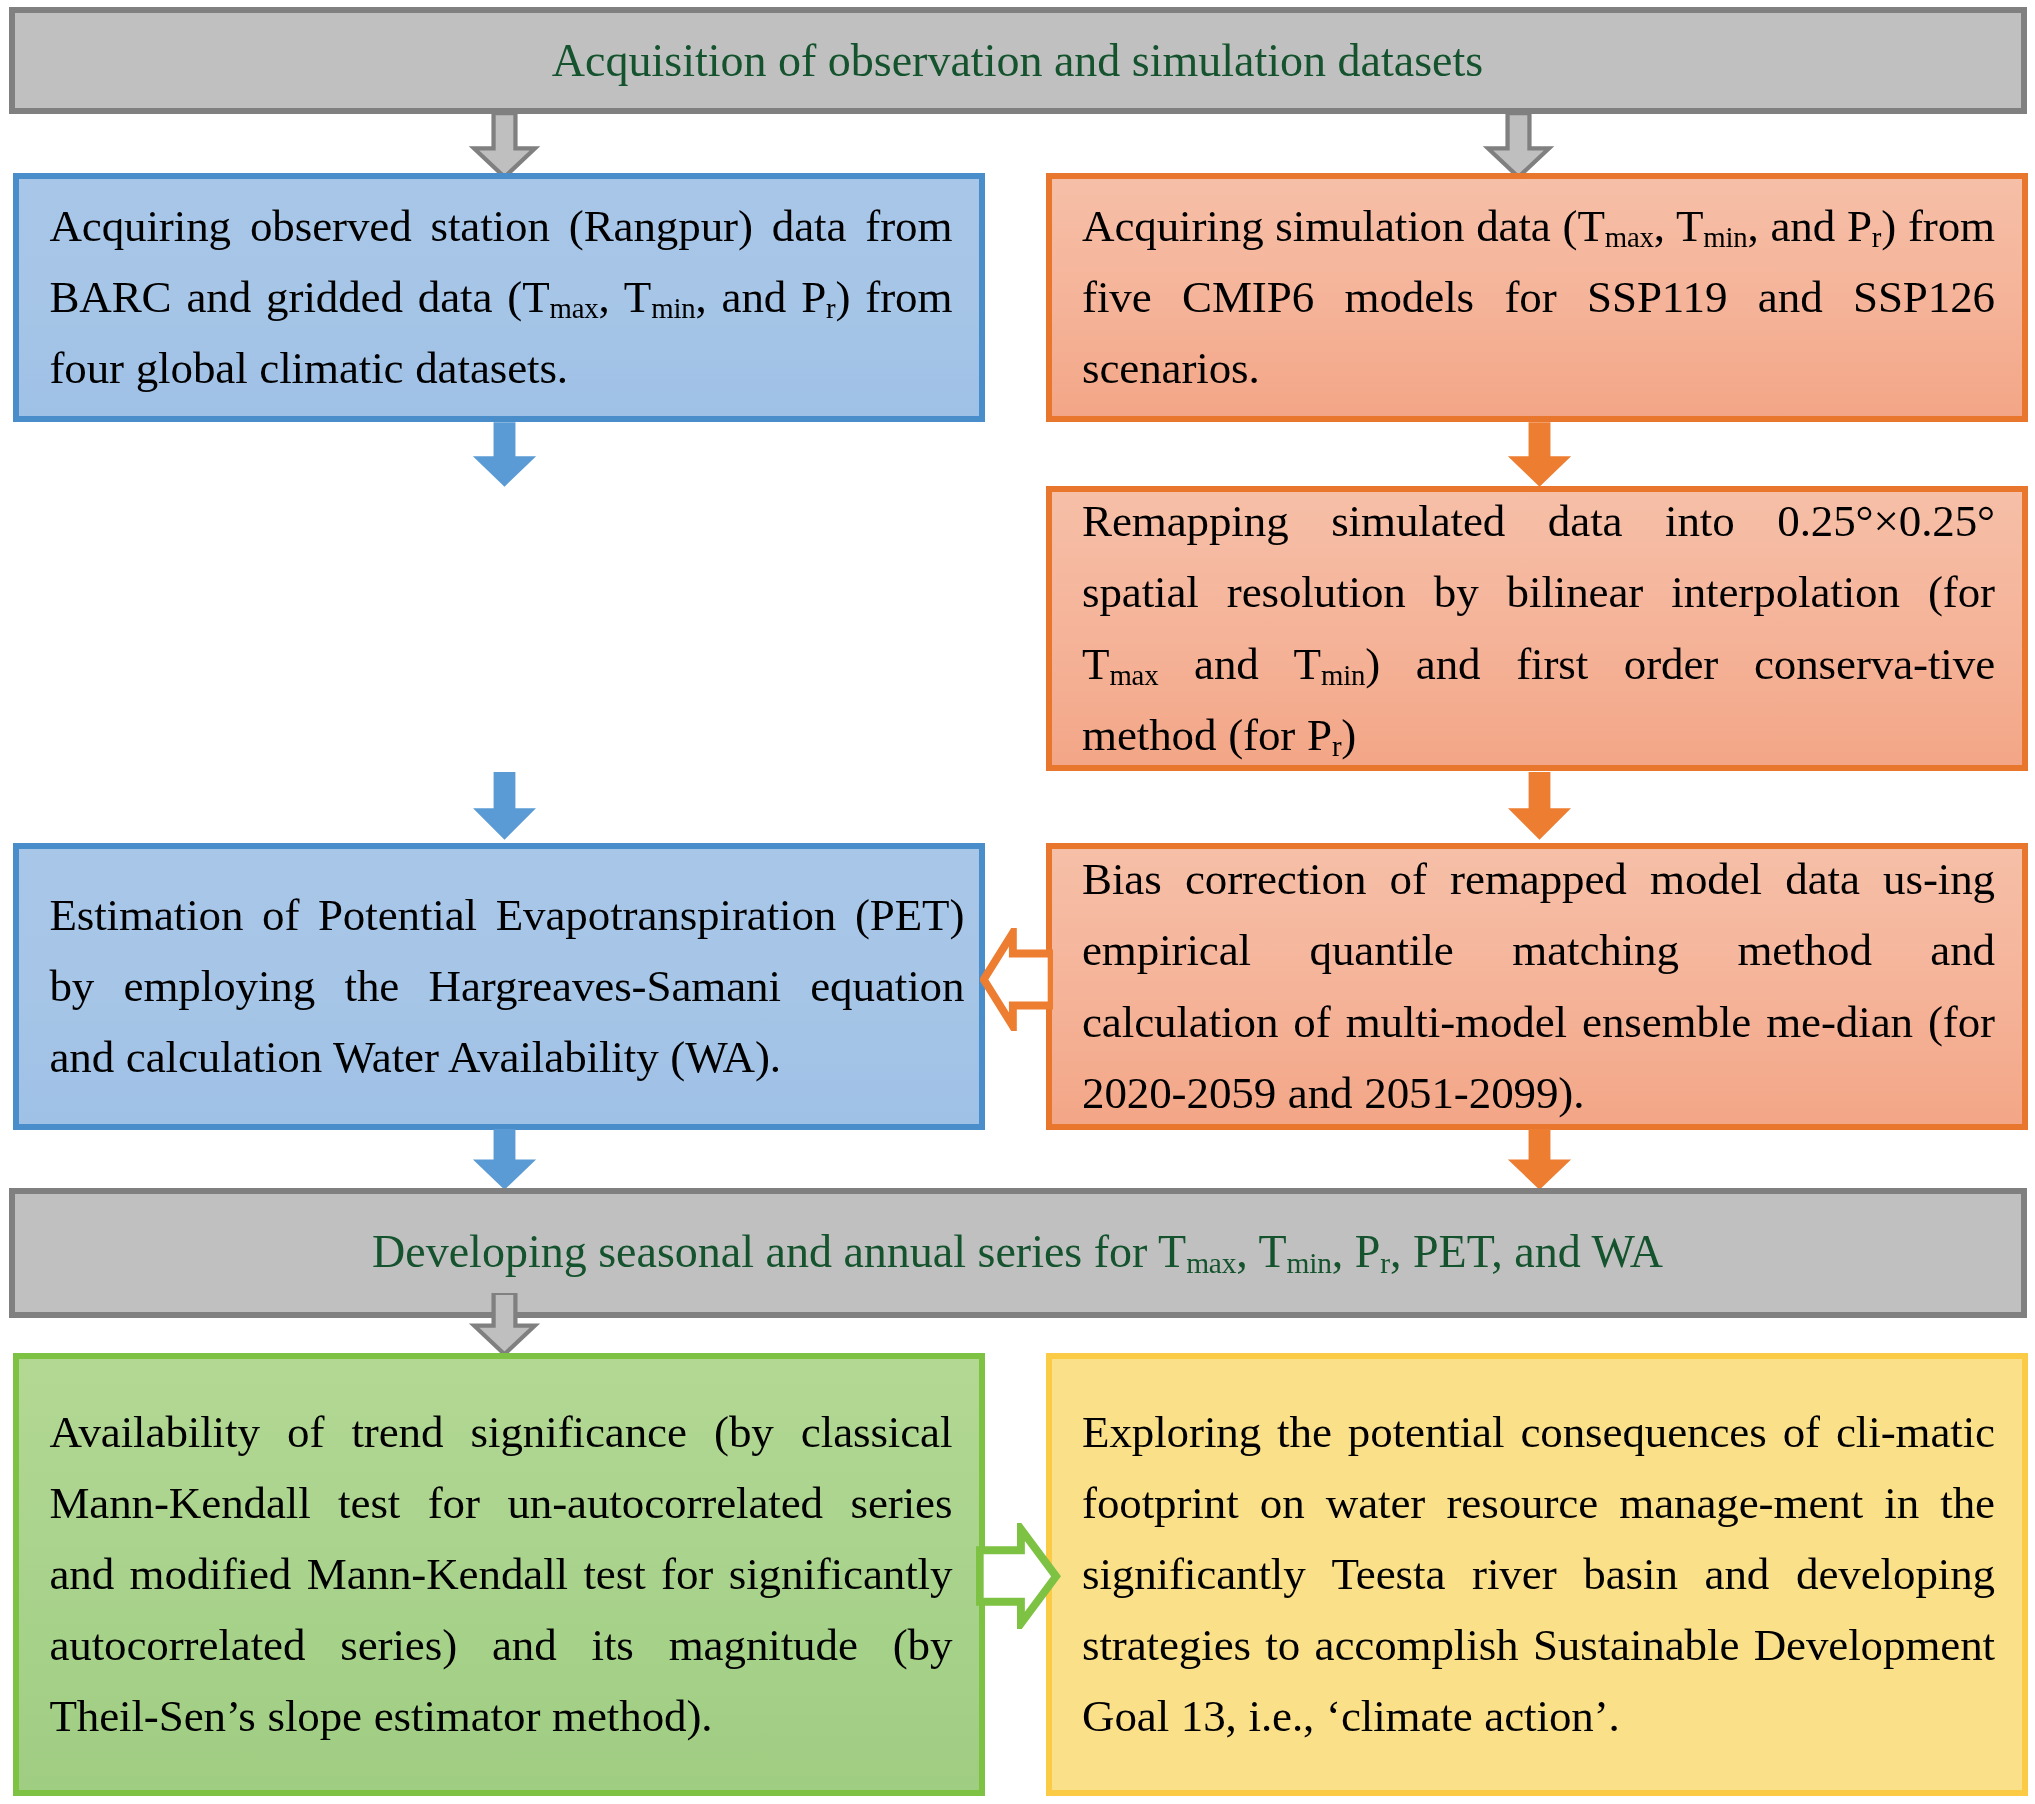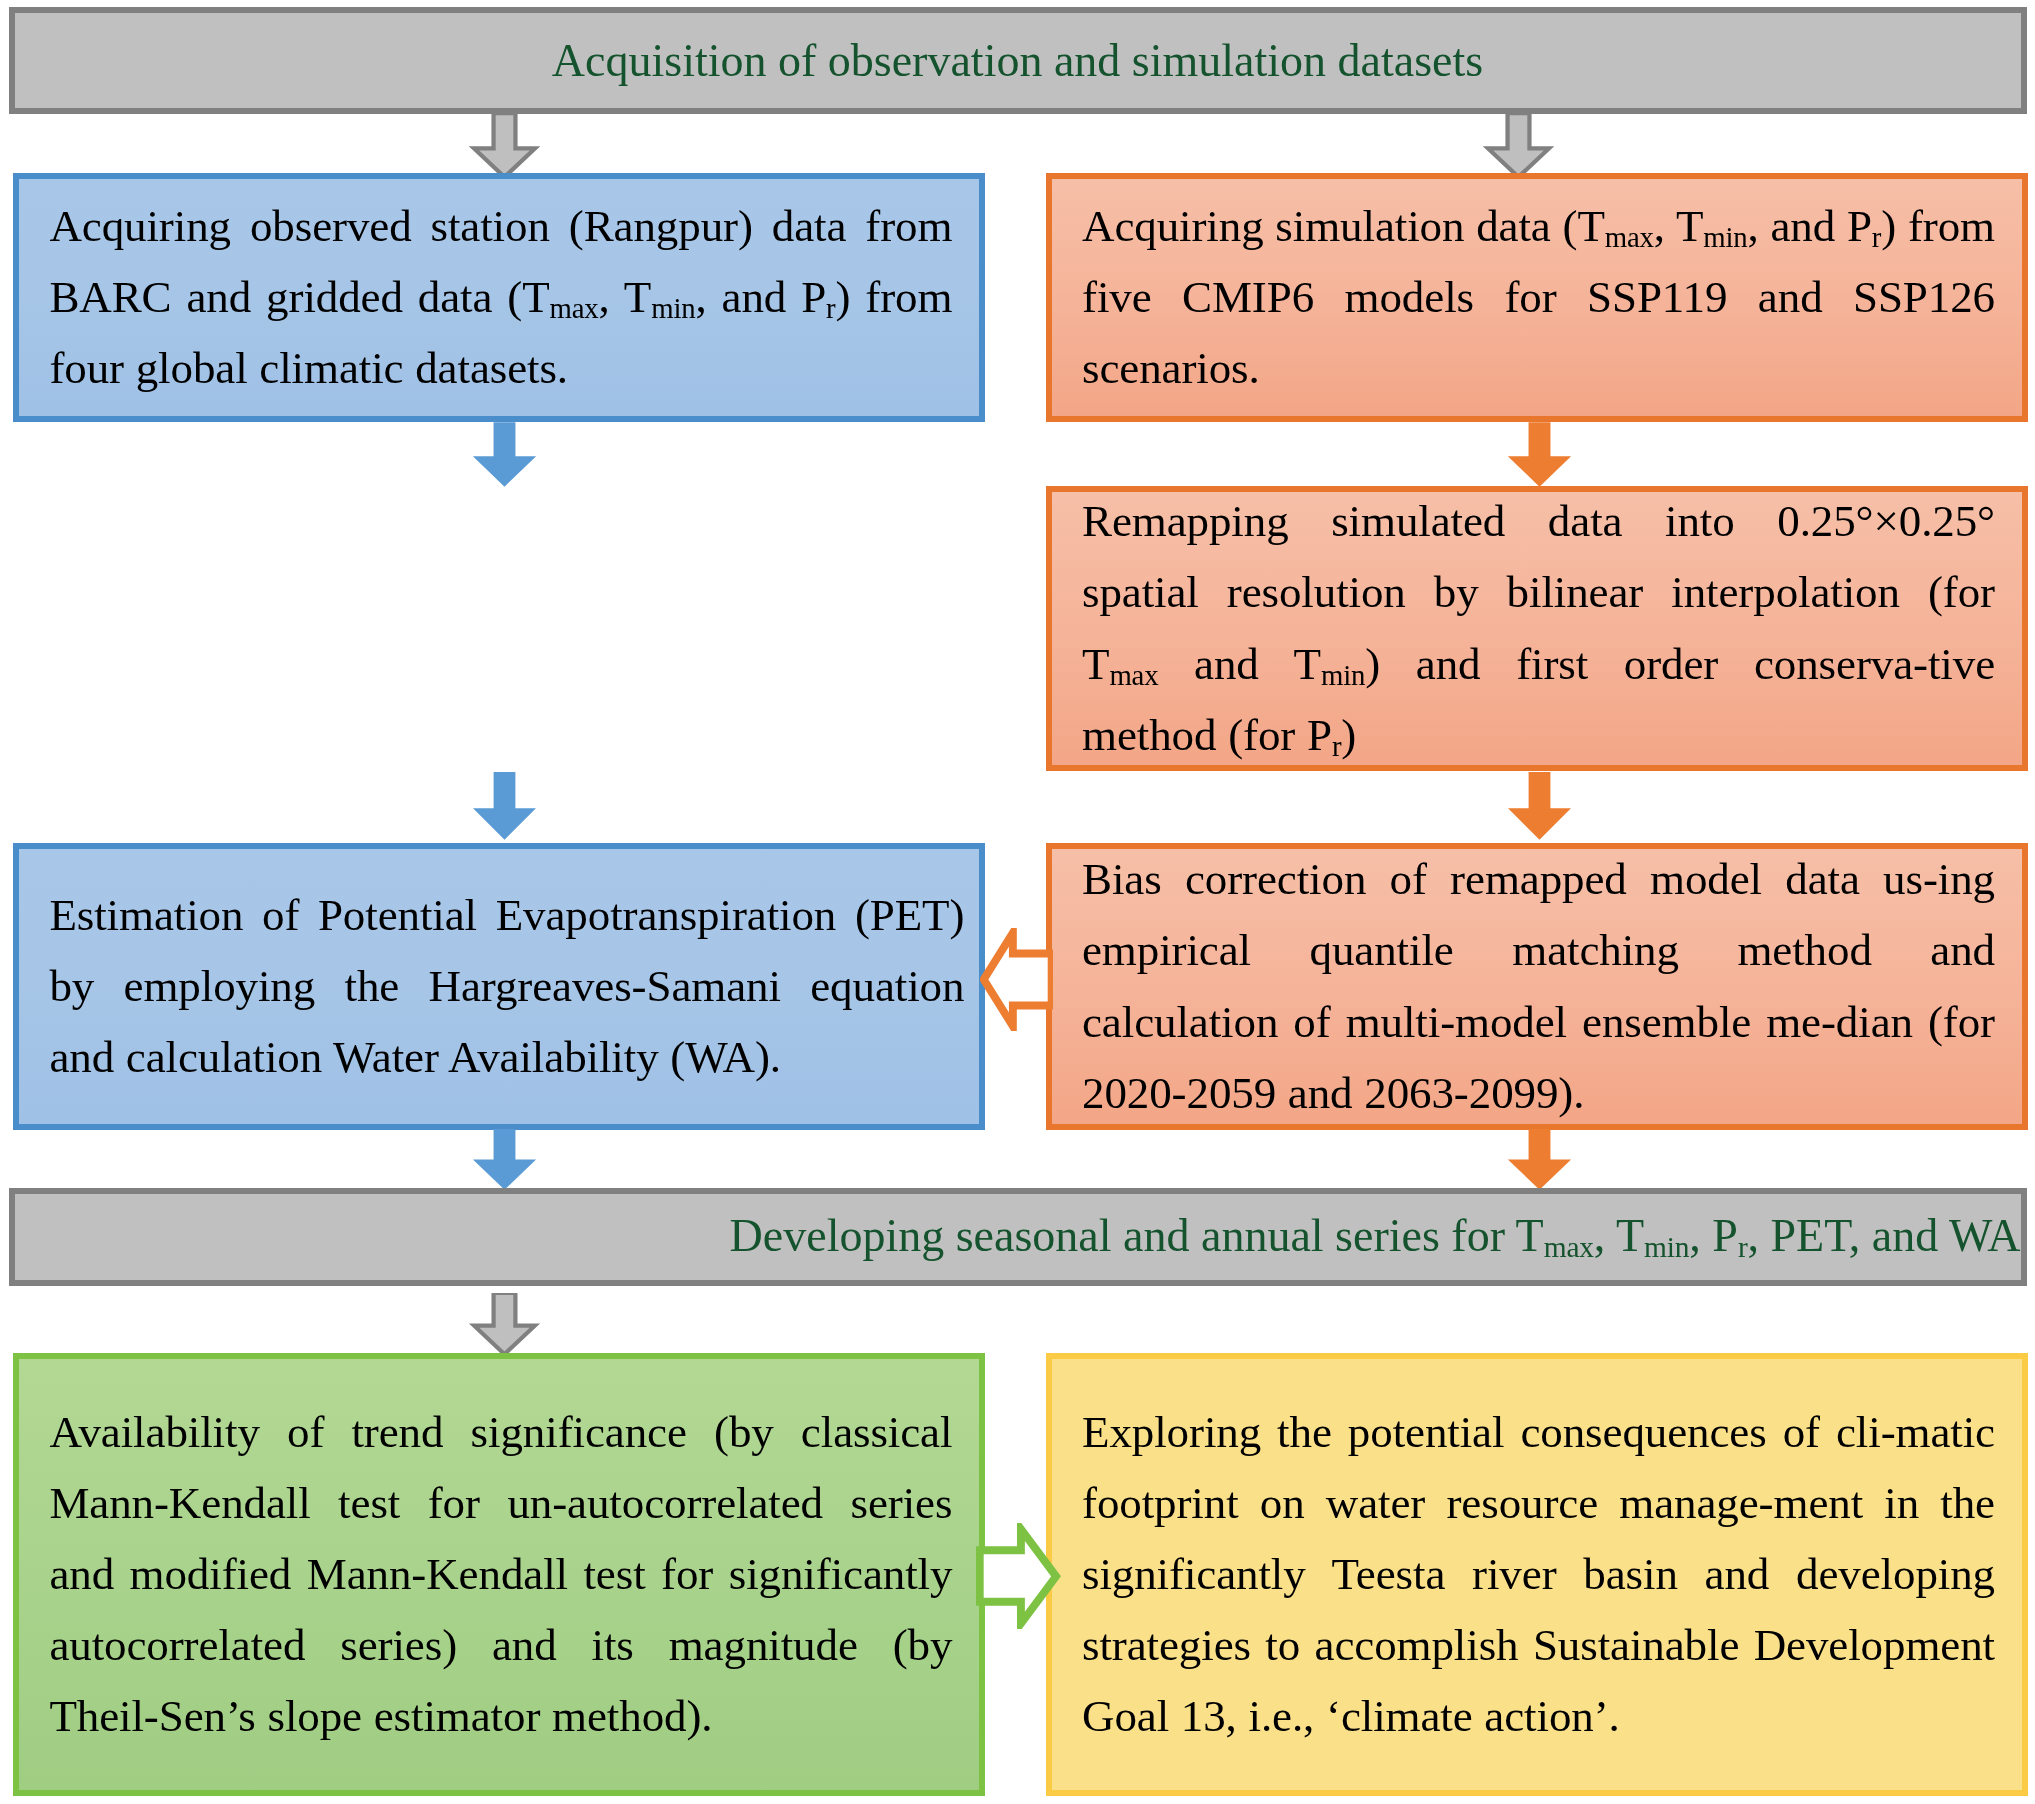--- a/index.html
+++ b/index.html
@@ -68,22 +68,21 @@
     left: 8.5px;
     top: 7.3px;
     width: 2018px;
     height: 107px;
   }
   
   #banner-mid {
     left: 8.5px;
     top: 1188px;
     width: 2018px;
-    height: 98px;
-    justify-content: flex-end;
+    height: 130px;
   }
 
   
   .box-blue {
     background: linear-gradient(to bottom, #a8c7e8 0%, #a7c6e7 45%, #9fc1e6 100%);
     border: 6px solid #4a8dcb;
   }
   
   .box-orange {
     background: linear-gradient(to bottom, #f6bfa7 0%, #f5b49a 50%, #f3a687 100%);
@@ -186,21 +185,21 @@
     <svg width="73" height="69" viewBox="0 0 120 114">
       <polygon points="42,0 78,0 78,60 112,60 60,112 8,60 42,60" fill="#ed7d31"></polygon>
     </svg>
   </div>
 
   <div class="box box-blue" id="box-l3">
     <span class="txt">Estimation of Potential Evapotranspiration (PET) by employing the Hargreaves-Samani equation and calculation Water Availability (WA).</span>
   </div>
 
   <div class="box box-orange" id="box-r3">
-    <span class="txt">Bias correction of remapped model data us-ing empirical quantile matching method and calculation of multi-model ensemble me-dian (for 2020-2059 and 2063-2099).</span>
+    <span class="txt">Bias correction of remapped model data us-ing empirical quantile matching method and calculation of multi-model ensemble me-dian (for 2020-2059 and 2051-2099).</span>
   </div>
 
   <div class="arrow-h" style="left:980px; top:928px;">
     <svg width="73" height="103" viewBox="0 0 120 170">
       <polygon points="118,42 118,128 54,128 54,162 6,85 54,8 54,42" fill="#ffffff" stroke="#ed7d31" stroke-width="13" stroke-linejoin="miter"></polygon>
     </svg>
   </div>
 
   <div class="arrow-v" style="left:468px; top:1129px;">
     <svg width="73" height="62" viewBox="0 0 120 102">

